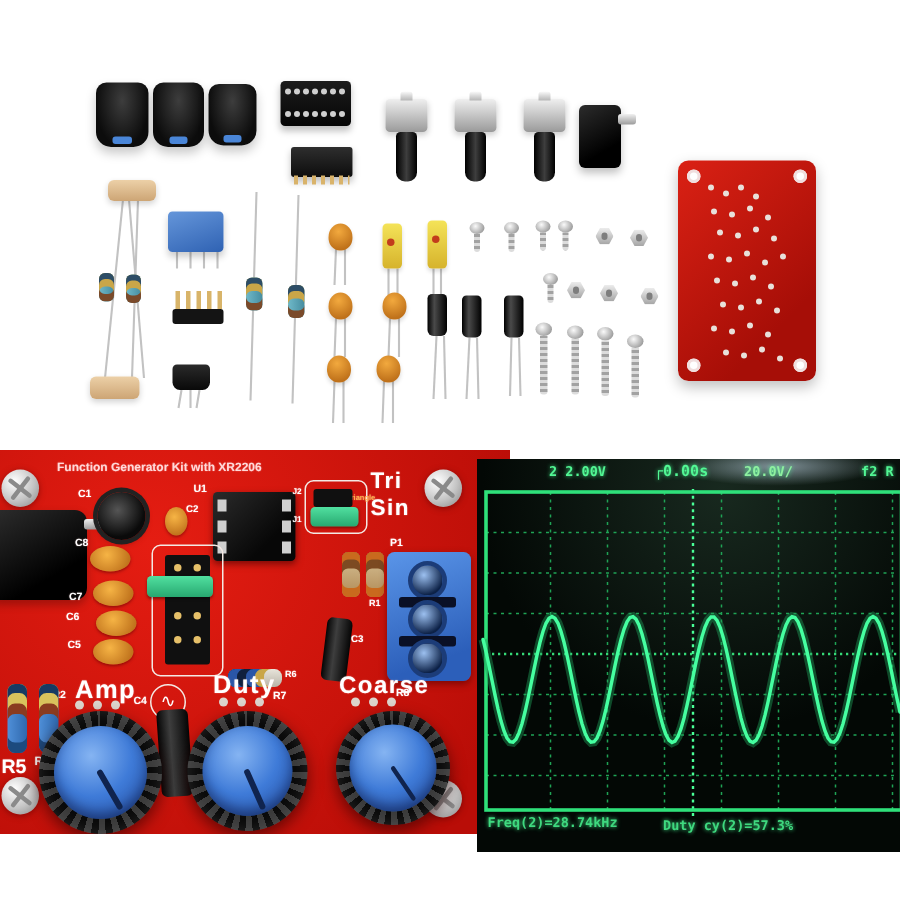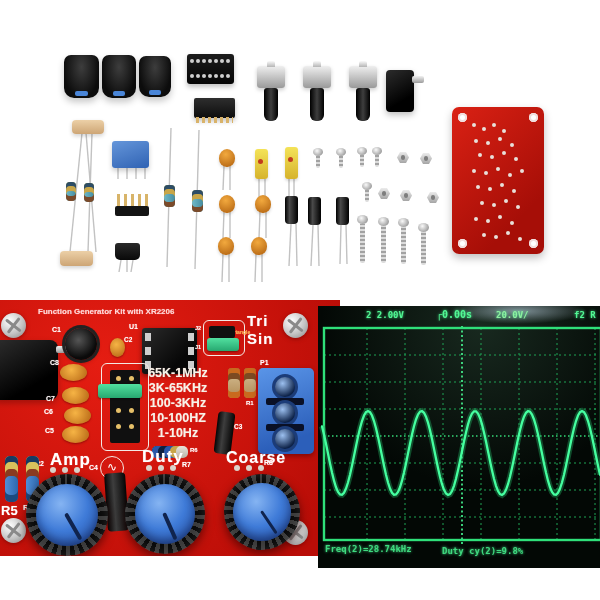--- a/index.html
+++ b/index.html
@@ -287,27 +287,20 @@
 
     <div class="silk" style="left:247px;top:12px;font-size:15px;letter-spacing:1px;">Tri</div>
     <div class="silk" style="left:247px;top:30px;font-size:15px;letter-spacing:1px;">Sin</div>
 
     <div class="silkbox" style="left:101px;top:63px;width:46px;height:86px;"></div>
     <div class="hdr-black" style="left:110px;top:70px;width:30px;height:73px;">
       <div class="golddot" style="left:6px;top:6px;"></div>
     </div>
     <div class="jumper" style="left:98px;top:84px;width:44px;height:14px;"></div>
 
-    <div class="abs" style="left:138px;top:66px;width:80px;text-align:center;">
-      <div class="silk" style="position:static;font-size:12.5px;line-height:15px;color:#f7f2e8;">65K-1MHz</div>
-      <div class="silk" style="position:static;font-size:12.5px;line-height:15px;color:#f7f2e8;">3K-65KHz</div>
-      <div class="silk" style="position:static;font-size:12.5px;line-height:15px;color:#f7f2e8;">100-3KHz</div>
-      <div class="silk" style="position:static;font-size:12.5px;line-height:15px;color:#f7f2e8;">10-100HZ</div>
-      <div class="silk" style="position:static;font-size:12.5px;line-height:15px;color:#f7f2e8;">1-10Hz</div>
-    </div>
 
     <div class="silk" style="left:50px;top:59px;font-size:7px;">C8</div>
     <div class="orangecap" style="left:60px;top:64px;width:27px;height:17px;"></div>
     <div class="orangecap" style="left:62px;top:87px;width:27px;height:17px;"></div>
     <div class="silk" style="left:46px;top:95px;font-size:7px;">C7</div>
     <div class="orangecap" style="left:64px;top:107px;width:27px;height:17px;"></div>
     <div class="silk" style="left:44px;top:108px;font-size:7px;">C6</div>
     <div class="orangecap" style="left:62px;top:126px;width:27px;height:17px;"></div>
     <div class="silk" style="left:45px;top:127px;font-size:7px;">C5</div>
 
@@ -391,16 +384,16 @@
 
       <path id="wave-glow" d="M4.0 120.3 L6.0 128.5 L8.0 137.8 L10.0 147.6 L12.0 157.4 L14.0 166.6 L16.0 174.7 L18.0 181.3 L20.0 186.0 L22.0 188.5 L24.0 188.8 L26.0 186.8 L28.0 182.6 L30.0 176.5 L32.0 168.7 L34.0 159.7 L36.0 150.1 L38.0 140.2 L40.0 130.8 L42.0 122.2 L44.0 115.0 L46.0 109.5 L48.0 106.2 L50.0 105.0 L52.0 106.2 L54.0 109.5 L56.0 115.0 L58.0 122.2 L60.0 130.8 L62.0 140.2 L64.0 150.1 L66.0 159.7 L68.0 168.7 L70.0 176.5 L72.0 182.6 L74.0 186.8 L76.0 188.8 L78.0 188.5 L80.0 186.0 L82.0 181.3 L84.0 174.7 L86.0 166.6 L88.0 157.4 L90.0 147.6 L92.0 137.8 L94.0 128.5 L96.0 120.3 L98.0 113.5 L100.0 108.5 L102.0 105.7 L104.0 105.1 L106.0 106.8 L108.0 110.7 L110.0 116.7 L112.0 124.2 L114.0 133.1 L116.0 142.7 L118.0 152.5 L120.0 162.1 L122.0 170.8 L124.0 178.2 L126.0 183.9 L128.0 187.5 L130.0 189.0 L132.0 188.1 L134.0 185.0 L136.0 179.8 L138.0 172.8 L140.0 164.3 L142.0 155.0 L144.0 145.2 L146.0 135.4 L148.0 126.4 L150.0 118.4 L152.0 112.0 L154.0 107.6 L156.0 105.3 L158.0 105.3 L160.0 107.6 L162.0 112.0 L164.0 118.4 L166.0 126.4 L168.0 135.4 L170.0 145.2 L172.0 155.0 L174.0 164.3 L176.0 172.8 L178.0 179.8 L180.0 185.0 L182.0 188.1 L184.0 189.0 L186.0 187.5 L188.0 183.9 L190.0 178.2 L192.0 170.8 L194.0 162.1 L196.0 152.5 L198.0 142.7 L200.0 133.1 L202.0 124.2 L204.0 116.7 L206.0 110.7 L208.0 106.8 L210.0 105.1 L212.0 105.7 L214.0 108.5 L216.0 113.5 L218.0 120.3 L220.0 128.5 L222.0 137.8 L224.0 147.6 L226.0 157.4 L228.0 166.6 L230.0 174.7 L232.0 181.3 L234.0 186.0 L236.0 188.5 L238.0 188.8 L240.0 186.8 L242.0 182.6 L244.0 176.5 L246.0 168.7 L248.0 159.7 L250.0 150.1 L252.0 140.2 L254.0 130.8 L256.0 122.2 L258.0 115.0 L260.0 109.5 L262.0 106.2 L264.0 105.0 L266.0 106.2 L268.0 109.5 L270.0 115.0 L272.0 122.2 L274.0 130.8 L276.0 140.2 L278.0 150.1 L280.0 159.7 L282.0 168.7 " fill="none" stroke="#1f9e58" stroke-width="6" stroke-opacity="0.45"></path>
       <path id="wave-path" d="M4.0 120.3 L6.0 128.5 L8.0 137.8 L10.0 147.6 L12.0 157.4 L14.0 166.6 L16.0 174.7 L18.0 181.3 L20.0 186.0 L22.0 188.5 L24.0 188.8 L26.0 186.8 L28.0 182.6 L30.0 176.5 L32.0 168.7 L34.0 159.7 L36.0 150.1 L38.0 140.2 L40.0 130.8 L42.0 122.2 L44.0 115.0 L46.0 109.5 L48.0 106.2 L50.0 105.0 L52.0 106.2 L54.0 109.5 L56.0 115.0 L58.0 122.2 L60.0 130.8 L62.0 140.2 L64.0 150.1 L66.0 159.7 L68.0 168.7 L70.0 176.5 L72.0 182.6 L74.0 186.8 L76.0 188.8 L78.0 188.5 L80.0 186.0 L82.0 181.3 L84.0 174.7 L86.0 166.6 L88.0 157.4 L90.0 147.6 L92.0 137.8 L94.0 128.5 L96.0 120.3 L98.0 113.5 L100.0 108.5 L102.0 105.7 L104.0 105.1 L106.0 106.8 L108.0 110.7 L110.0 116.7 L112.0 124.2 L114.0 133.1 L116.0 142.7 L118.0 152.5 L120.0 162.1 L122.0 170.8 L124.0 178.2 L126.0 183.9 L128.0 187.5 L130.0 189.0 L132.0 188.1 L134.0 185.0 L136.0 179.8 L138.0 172.8 L140.0 164.3 L142.0 155.0 L144.0 145.2 L146.0 135.4 L148.0 126.4 L150.0 118.4 L152.0 112.0 L154.0 107.6 L156.0 105.3 L158.0 105.3 L160.0 107.6 L162.0 112.0 L164.0 118.4 L166.0 126.4 L168.0 135.4 L170.0 145.2 L172.0 155.0 L174.0 164.3 L176.0 172.8 L178.0 179.8 L180.0 185.0 L182.0 188.1 L184.0 189.0 L186.0 187.5 L188.0 183.9 L190.0 178.2 L192.0 170.8 L194.0 162.1 L196.0 152.5 L198.0 142.7 L200.0 133.1 L202.0 124.2 L204.0 116.7 L206.0 110.7 L208.0 106.8 L210.0 105.1 L212.0 105.7 L214.0 108.5 L216.0 113.5 L218.0 120.3 L220.0 128.5 L222.0 137.8 L224.0 147.6 L226.0 157.4 L228.0 166.6 L230.0 174.7 L232.0 181.3 L234.0 186.0 L236.0 188.5 L238.0 188.8 L240.0 186.8 L242.0 182.6 L244.0 176.5 L246.0 168.7 L248.0 159.7 L250.0 150.1 L252.0 140.2 L254.0 130.8 L256.0 122.2 L258.0 115.0 L260.0 109.5 L262.0 106.2 L264.0 105.0 L266.0 106.2 L268.0 109.5 L270.0 115.0 L272.0 122.2 L274.0 130.8 L276.0 140.2 L278.0 150.1 L280.0 159.7 L282.0 168.7 " fill="none" stroke="#45ffa0" stroke-width="2.3" stroke-linecap="round"></path>
     </svg>
 
     <div class="scope-text" style="left:48px;top:4px;font-size:9px;">2 2.00V</div>
     <div class="scope-text" style="left:118px;top:3px;font-size:10px;">┌0.00s</div>
     <div class="scope-text" style="left:178px;top:4px;font-size:9px;color:#8ef0a0;">20.0V/</div>
     <div class="scope-text" style="left:256px;top:4px;font-size:9px;">f2 R</div>
     <div class="scope-text" style="left:7px;top:238px;font-size:9px;color:#3fd97f;">Freq(2)=28.74kHz</div>
-    <div class="scope-text" style="left:124px;top:240px;font-size:9px;color:#3fd97f;">Duty cy(2)=9.8%</div>
+    <div class="scope-text" style="left:124px;top:240px;font-size:9px;color:#3fd97f;">Duty cy(2)=57.3%</div>
   </div>
 
 </div>
 
 </body></html>

